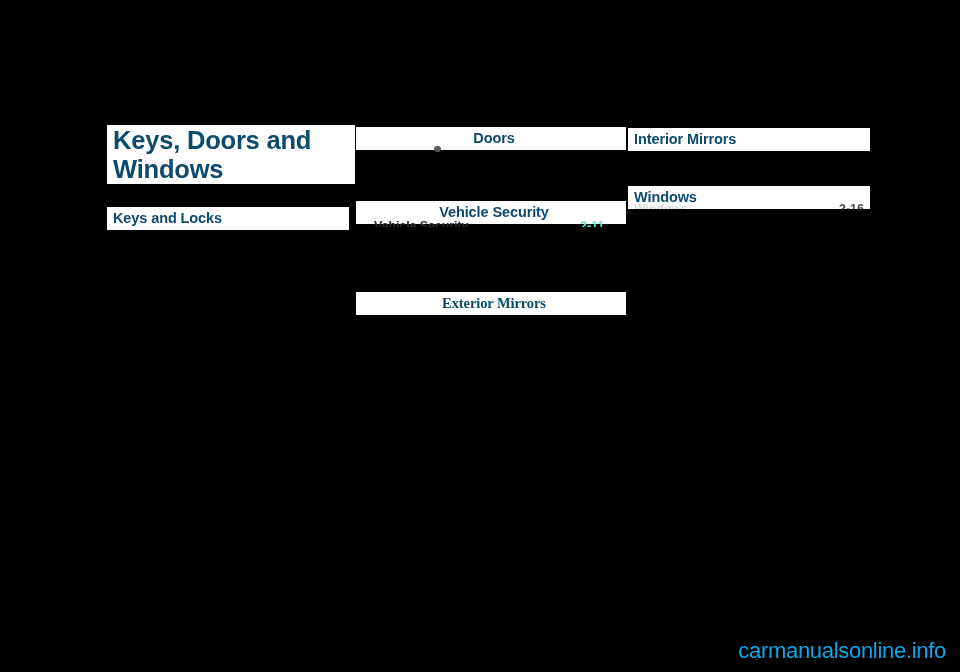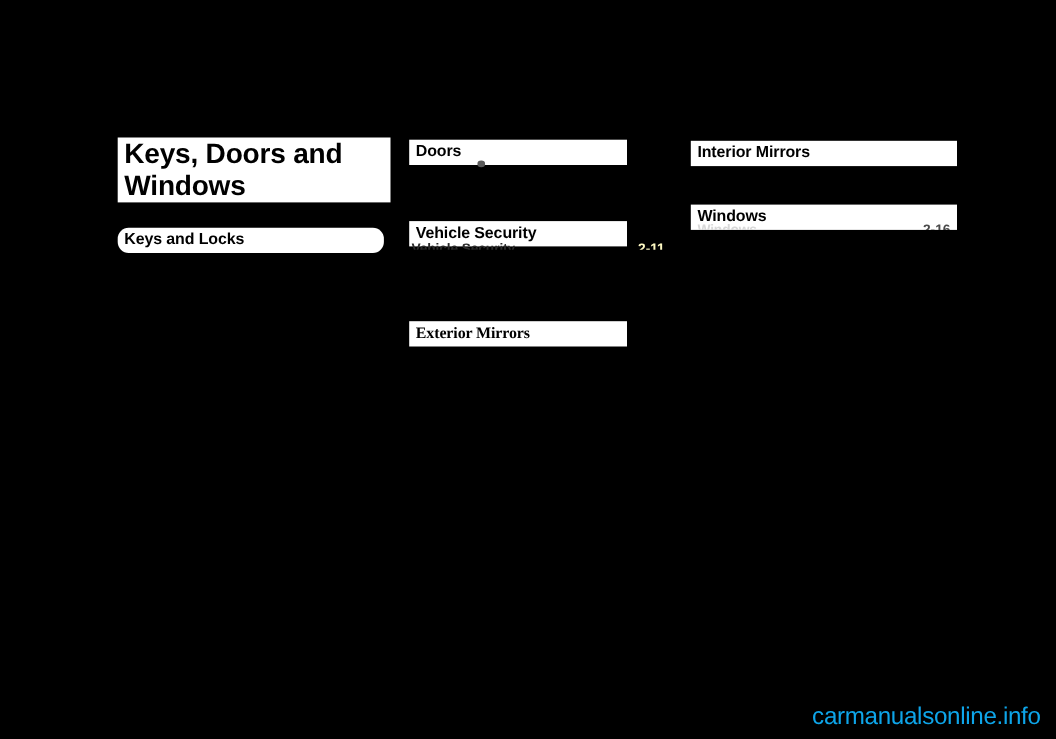--- a/index.html
+++ b/index.html
@@ -30,21 +30,21 @@
     position: absolute;
     background: #ffffff;
     color: #000000;
     display: flex;
     align-items: center;
     overflow: hidden;
     white-space: nowrap;
   }
   .bar > .bar-text {
     display: block;
-    color: #000000;
+    color: #0c4a6e;
   }
 
   
   .chapter-title {
     left: 107px;
     top: 125px;
     width: 242px;
     height: 59px;
     padding: 0 0 0 6px;
     align-items: flex-start;
@@ -64,22 +64,22 @@
   }
   .section-bar .bar-text {
     font-size: 14.5px;
     font-weight: bold;
     line-height: 23px;
     letter-spacing: -0.1px;
     padding-left: 6px;
   }
 
   
-  .col-left   { left: 107px; width: 242px; border-radius: 10px; }
-  .col-mid    { left: 372px; width: 198px; }
+  .col-left   { left: 107px; width: 242px; }
+  .col-mid    { left: 356px; width: 270px; justify-content: center; }
   .col-right  { left: 628px; width: 242px; text-align: right; }
 
   
   .ghost-line {
     position: absolute;
     color: #2a2a2a;
     font-size: 12.5px;
     font-weight: bold;
     line-height: 13px;
     white-space: nowrap;
@@ -89,21 +89,21 @@
   .ghost-line.on-white {
     color: #d8d8d8;
   }
   .ghost-dot {
     position: absolute;
     background: #5a5a5a;
     border-radius: 50%;
   }
   .ghost-page-no {
     position: absolute;
-    color: #fef9c3;
+    color: #5eead4;
     font-size: 12.5px;
     font-weight: bold;
     line-height: 13px;
     white-space: nowrap;
     overflow: hidden;
   }
 
   
   .watermark {
     position: absolute;

